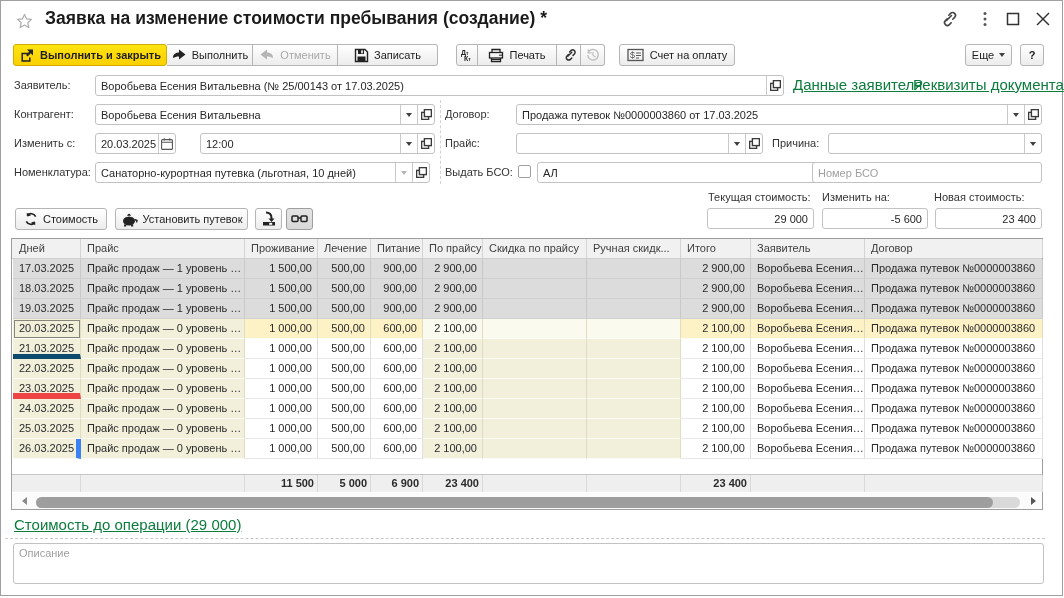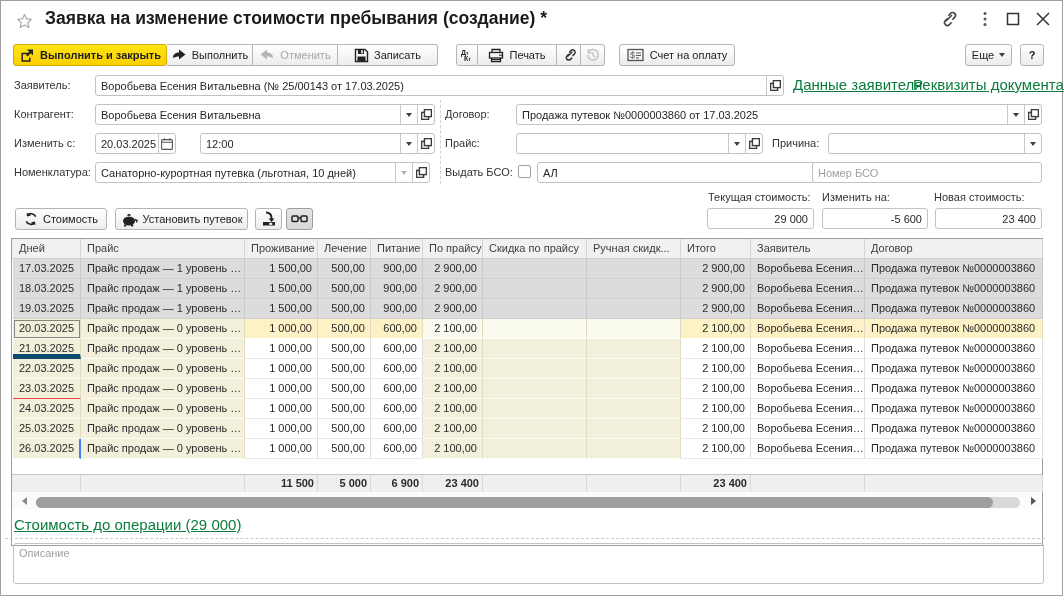--- a/index.html
+++ b/index.html
@@ -9,21 +9,21 @@
 .lbl { position:absolute; color:#333; white-space:nowrap; }
 .inp { position:absolute; height:21px; border:1px solid #c2c2c2; border-radius:3px; background:#fff; display:flex; align-items:center; padding:0 5px; white-space:nowrap; overflow:hidden; }
 .inp .txt{ flex:1; overflow:hidden; white-space:nowrap; }
 .ph { color:#9f9f9f; }
 .caret { width:0;height:0;border-left:3.5px solid transparent;border-right:3.5px solid transparent;border-top:4px solid #404040; }
 .caret.dis { border-top-color:#b5b5b5; }
 .btn { position:absolute; height:22px; border:1px solid #b5b5b5; border-radius:3px; background:linear-gradient(#ffffff,#ececec); display:flex; align-items:center; justify-content:center; color:#1d1d1d; white-space:nowrap; }
 .btn.dis { color:#a8a8a8; }
 .ybtn { background:linear-gradient(#ffe312,#fbd000); border-color:#d0ab00; font-weight:bold; }
 a.green { color:#0b7c3d; text-decoration:underline; font-size:15px; }
-.tbl { position:absolute; left:11px; top:238px; width:1032px; height:308px; border:1px solid #9e9e9e; background:#fff; }
+.tbl { position:absolute; left:11px; top:238px; width:1032px; height:272px; border:1px solid #9e9e9e; background:#fff; }
 .thead { position:absolute; left:0; top:0; width:1030px; height:20px; background:#f1f1f1; border-bottom:1px solid #cfcfcf; }
 .th { position:absolute; top:0; height:19px; line-height:19px; padding-left:6px; color:#404040; border-right:1px solid #d4d4d4; overflow:hidden; white-space:nowrap; }
 .tr { position:absolute; left:0; width:1030px; height:20px; }
 .td { position:absolute; top:0; height:20px; line-height:19px; padding-left:6px; overflow:hidden; white-space:nowrap; color:#2a2a2a; }
 .td.num { text-align:right; padding-right:5px; padding-left:0; }
 .focuscell { outline:1px solid #85857a; outline-offset:-2px; }
 .tfoot { position:absolute; left:0; top:235px; width:1030px; height:18px; background:#efefef; border-top:1px solid #c6c6c6; }
 .tf { position:absolute; top:0; height:17px; line-height:17px; font-weight:bold; text-align:right; padding-right:3px; border-right:1px solid #d9d9d9; color:#2a2a2a; }
 .icon { position:absolute; }
 </style></head>
@@ -388,21 +388,21 @@
 <div class="td num" style="left:306px;width:53px;background:#ffffff;border-right:1px solid #dedede;border-bottom:1px solid #e9e9e9;">500,00</div>
 <div class="td num" style="left:359px;width:52px;background:#ffffff;border-right:1px solid #dedede;border-bottom:1px solid #e9e9e9;">600,00</div>
 <div class="td num" style="left:411px;width:60px;background:#f2efdb;border-right:1px solid #e0dcc2;border-bottom:1px solid #fcfbf5;">2 100,00</div>
 <div class="td" style="left:471px;width:104px;background:#f2efdb;border-right:1px solid #e0dcc2;border-bottom:1px solid #fcfbf5;"></div>
 <div class="td" style="left:575px;width:94px;background:#f2efdb;border-right:1px solid #e0dcc2;border-bottom:1px solid #fcfbf5;"></div>
 <div class="td num" style="left:669px;width:70px;background:#ffffff;border-right:1px solid #dedede;border-bottom:1px solid #e9e9e9;">2 100,00</div>
 <div class="td" style="left:739px;width:114px;background:#ffffff;border-right:1px solid #dedede;border-bottom:1px solid #e9e9e9;">Воробьева Есения…</div>
 <div class="td" style="left:853px;width:178px;background:#ffffff;border-right:1px solid #dedede;border-bottom:1px solid #e9e9e9;">Продажа путевок №0000003860</div>
 </div>
 <div class="tr" style="top:140px;">
-<div class="td" style="left:1px;width:68px;background:#f2efdb;border-right:1px solid #e0dcc2;border-bottom:1px solid #ef4444;">23.03.2025</div>
+<div class="td" style="left:1px;width:68px;background:#f2efdb;border-right:1px solid #e0dcc2;border-bottom:6px solid #ef4444;">23.03.2025</div>
 <div class="td" style="left:69px;width:164px;background:#f2efdb;border-right:1px solid #e0dcc2;border-bottom:1px solid #fcfbf5;">Прайс продаж — 0 уровень …</div>
 <div class="td num" style="left:233px;width:73px;background:#ffffff;border-right:1px solid #dedede;border-bottom:1px solid #e9e9e9;">1 000,00</div>
 <div class="td num" style="left:306px;width:53px;background:#ffffff;border-right:1px solid #dedede;border-bottom:1px solid #e9e9e9;">500,00</div>
 <div class="td num" style="left:359px;width:52px;background:#ffffff;border-right:1px solid #dedede;border-bottom:1px solid #e9e9e9;">600,00</div>
 <div class="td num" style="left:411px;width:60px;background:#f2efdb;border-right:1px solid #e0dcc2;border-bottom:1px solid #fcfbf5;">2 100,00</div>
 <div class="td" style="left:471px;width:104px;background:#f2efdb;border-right:1px solid #e0dcc2;border-bottom:1px solid #fcfbf5;"></div>
 <div class="td" style="left:575px;width:94px;background:#f2efdb;border-right:1px solid #e0dcc2;border-bottom:1px solid #fcfbf5;"></div>
 <div class="td num" style="left:669px;width:70px;background:#ffffff;border-right:1px solid #dedede;border-bottom:1px solid #e9e9e9;">2 100,00</div>
 <div class="td" style="left:739px;width:114px;background:#ffffff;border-right:1px solid #dedede;border-bottom:1px solid #e9e9e9;">Воробьева Есения…</div>
 <div class="td" style="left:853px;width:178px;background:#ffffff;border-right:1px solid #dedede;border-bottom:1px solid #e9e9e9;">Продажа путевок №0000003860</div>
@@ -427,21 +427,21 @@
 <div class="td num" style="left:306px;width:53px;background:#ffffff;border-right:1px solid #dedede;border-bottom:1px solid #e9e9e9;">500,00</div>
 <div class="td num" style="left:359px;width:52px;background:#ffffff;border-right:1px solid #dedede;border-bottom:1px solid #e9e9e9;">600,00</div>
 <div class="td num" style="left:411px;width:60px;background:#f2efdb;border-right:1px solid #e0dcc2;border-bottom:1px solid #fcfbf5;">2 100,00</div>
 <div class="td" style="left:471px;width:104px;background:#f2efdb;border-right:1px solid #e0dcc2;border-bottom:1px solid #fcfbf5;"></div>
 <div class="td" style="left:575px;width:94px;background:#f2efdb;border-right:1px solid #e0dcc2;border-bottom:1px solid #fcfbf5;"></div>
 <div class="td num" style="left:669px;width:70px;background:#ffffff;border-right:1px solid #dedede;border-bottom:1px solid #e9e9e9;">2 100,00</div>
 <div class="td" style="left:739px;width:114px;background:#ffffff;border-right:1px solid #dedede;border-bottom:1px solid #e9e9e9;">Воробьева Есения…</div>
 <div class="td" style="left:853px;width:178px;background:#ffffff;border-right:1px solid #dedede;border-bottom:1px solid #e9e9e9;">Продажа путевок №0000003860</div>
 </div>
 <div class="tr" style="top:200px;">
-<div class="td" style="left:1px;width:68px;background:#f2efdb;border-right:2px solid #3b82f6;border-bottom:1px solid #fcfbf5;">26.03.2025</div>
+<div class="td" style="left:1px;width:68px;background:#f2efdb;border-right:5px solid #3b82f6;border-bottom:1px solid #fcfbf5;">26.03.2025</div>
 <div class="td" style="left:69px;width:164px;background:#f2efdb;border-right:1px solid #e0dcc2;border-bottom:1px solid #fcfbf5;">Прайс продаж — 0 уровень …</div>
 <div class="td num" style="left:233px;width:73px;background:#ffffff;border-right:1px solid #dedede;border-bottom:1px solid #e9e9e9;">1 000,00</div>
 <div class="td num" style="left:306px;width:53px;background:#ffffff;border-right:1px solid #dedede;border-bottom:1px solid #e9e9e9;">500,00</div>
 <div class="td num" style="left:359px;width:52px;background:#ffffff;border-right:1px solid #dedede;border-bottom:1px solid #e9e9e9;">600,00</div>
 <div class="td num" style="left:411px;width:60px;background:#f2efdb;border-right:1px solid #e0dcc2;border-bottom:1px solid #fcfbf5;">2 100,00</div>
 <div class="td" style="left:471px;width:104px;background:#f2efdb;border-right:1px solid #e0dcc2;border-bottom:1px solid #fcfbf5;"></div>
 <div class="td" style="left:575px;width:94px;background:#f2efdb;border-right:1px solid #e0dcc2;border-bottom:1px solid #fcfbf5;"></div>
 <div class="td num" style="left:669px;width:70px;background:#ffffff;border-right:1px solid #dedede;border-bottom:1px solid #e9e9e9;">2 100,00</div>
 <div class="td" style="left:739px;width:114px;background:#ffffff;border-right:1px solid #dedede;border-bottom:1px solid #e9e9e9;">Воробьева Есения…</div>
 <div class="td" style="left:853px;width:178px;background:#ffffff;border-right:1px solid #dedede;border-bottom:1px solid #e9e9e9;">Продажа путевок №0000003860</div>

